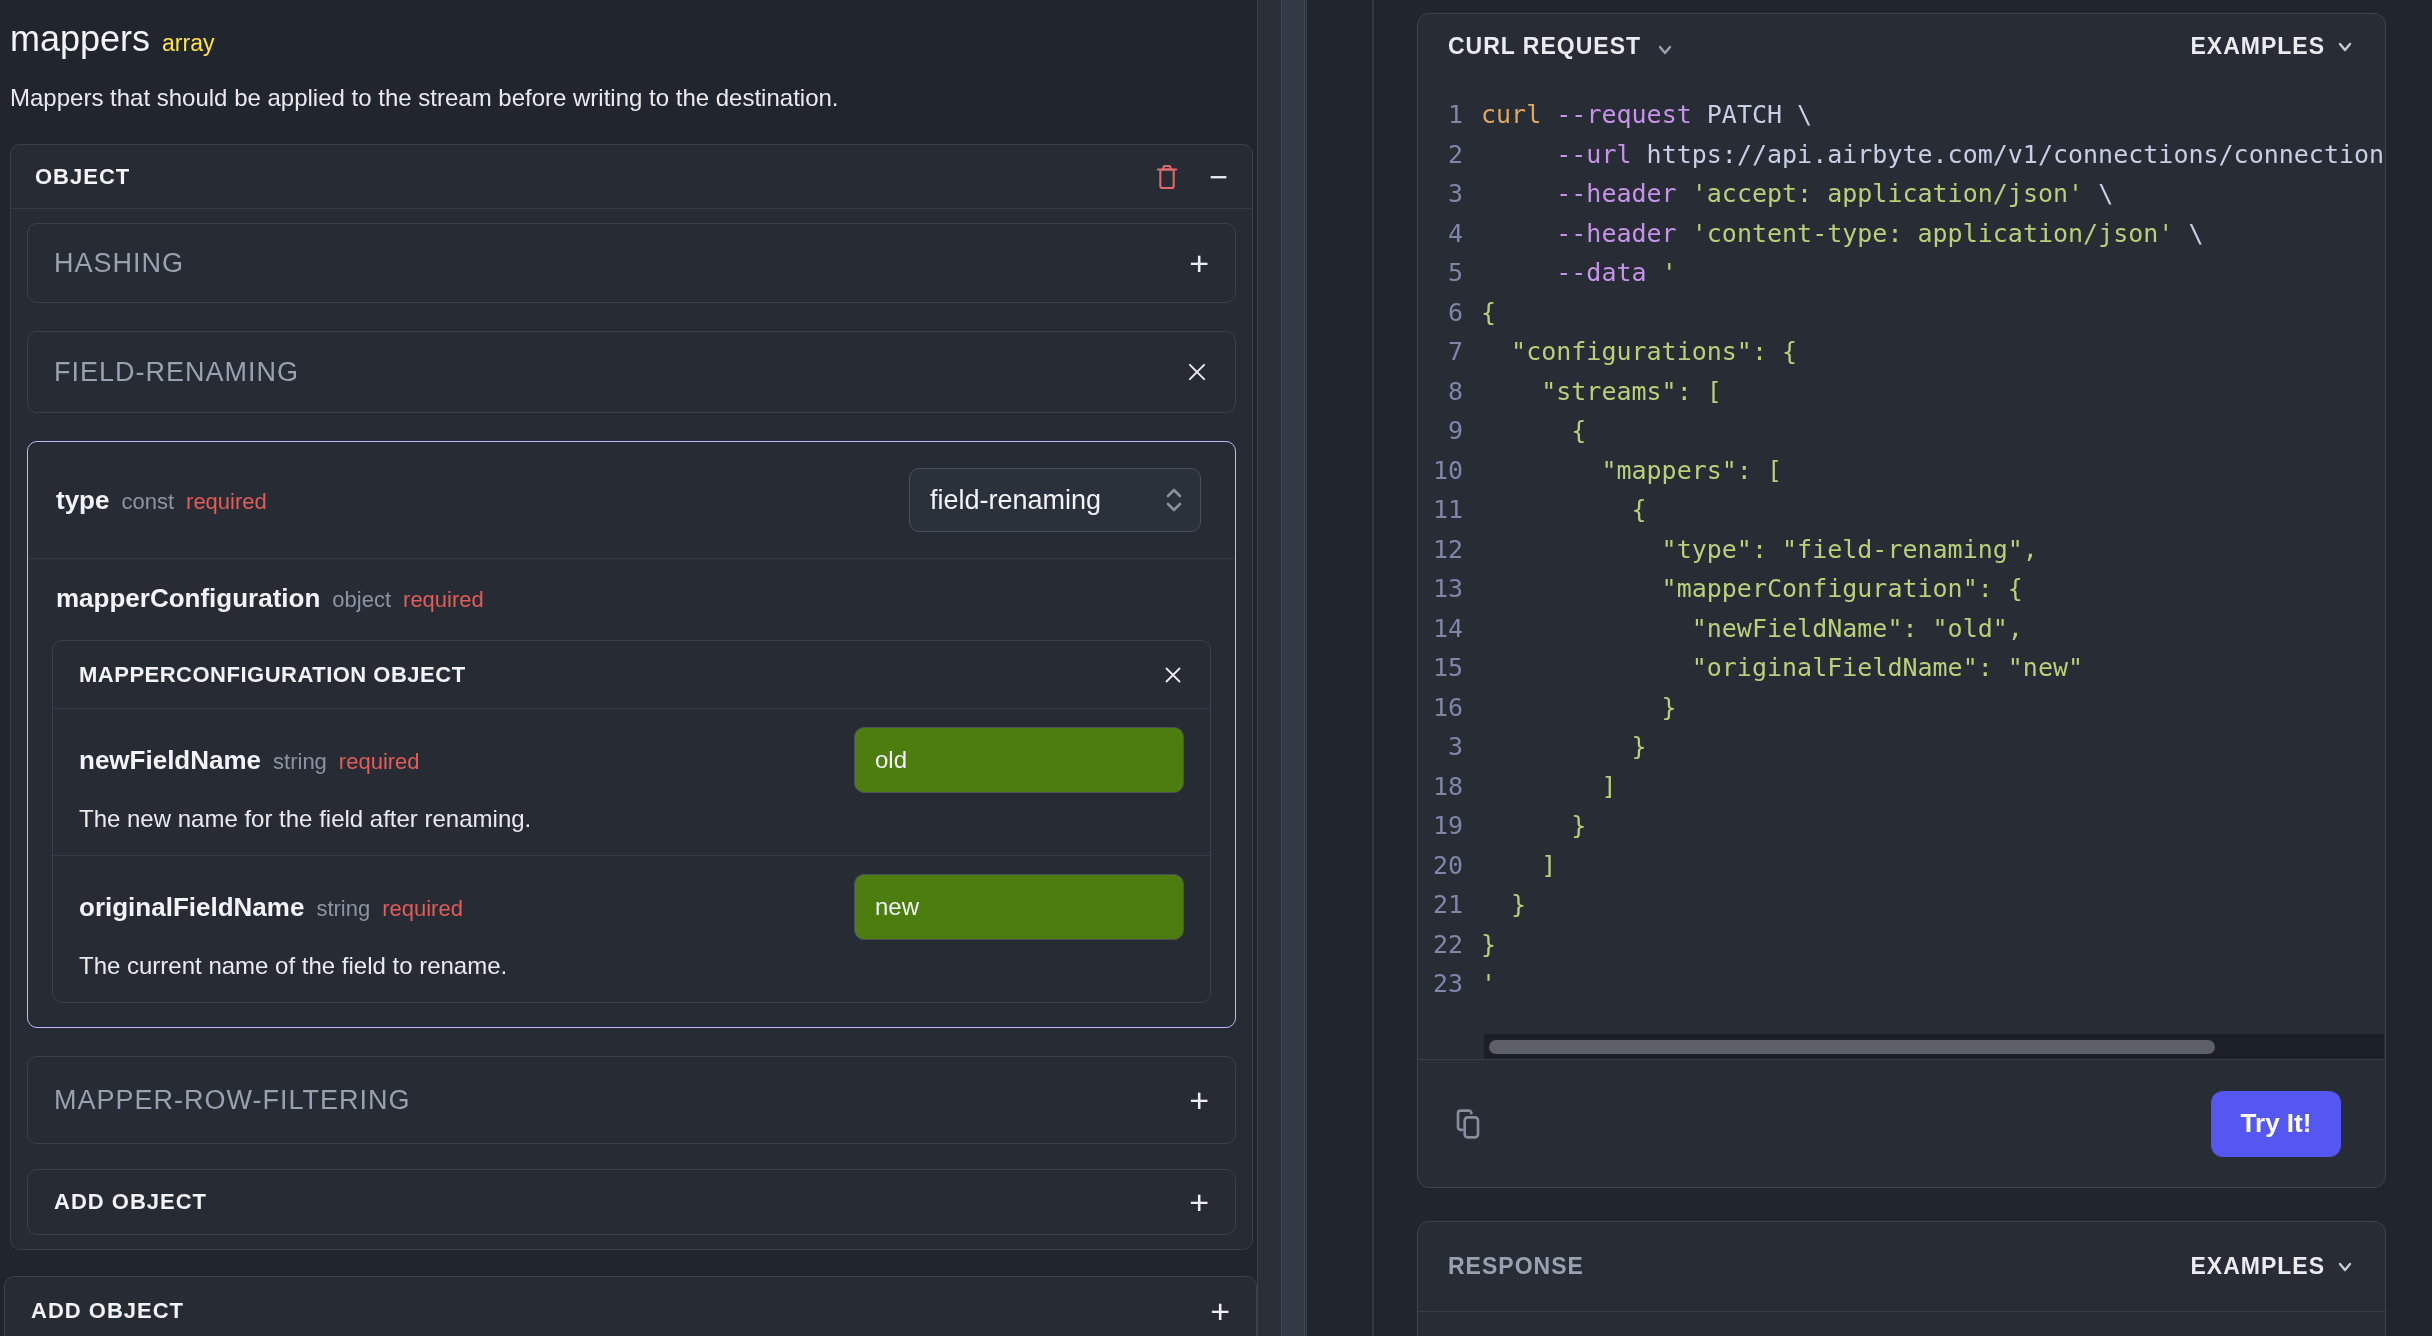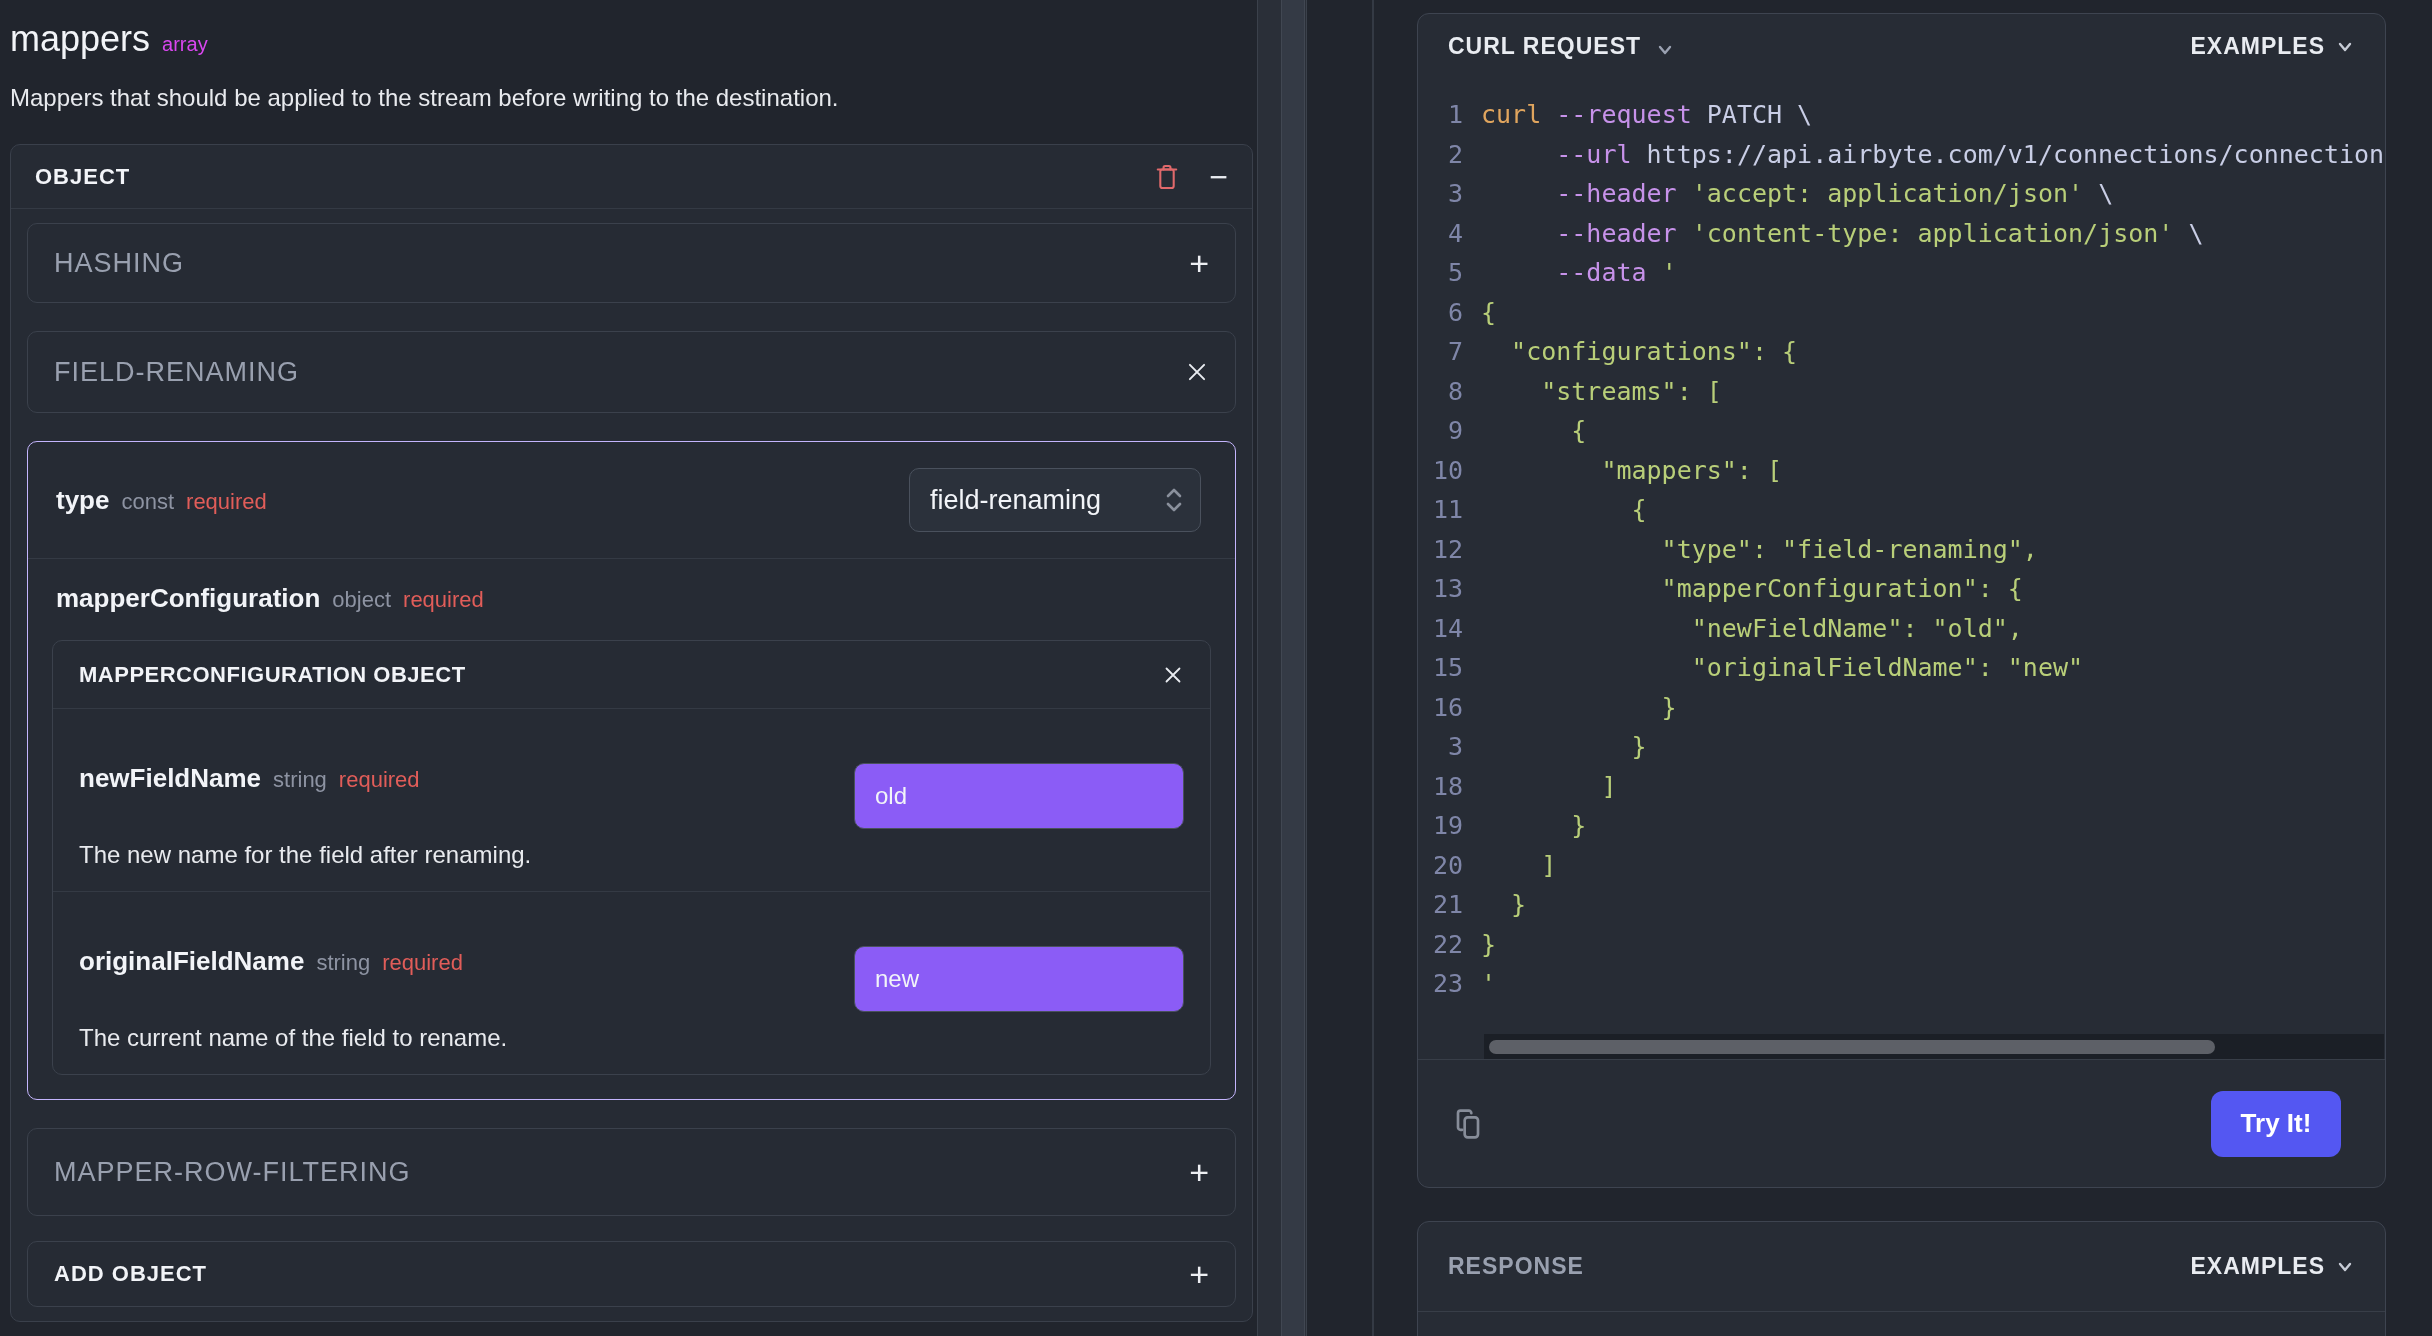--- a/index.html
+++ b/index.html
@@ -5,21 +5,21 @@
   * { margin:0; padding:0; box-sizing:border-box; }
   html,body { width:2432px; height:1336px; overflow:hidden; }
   body { background:#21252d; font-family:"Liberation Sans", sans-serif; color:#eef0f4; }
   .page { position:relative; width:2432px; height:1336px; overflow:hidden; }
 
   
   .left-col { position:absolute; left:0; top:0; width:1257px; height:1336px; }
   .left-inner { position:absolute; left:10px; top:0; width:1243px; }
   .field-head { margin-top:18px; display:flex; align-items:baseline; gap:12px; }
   .field-title { font-size:36px; font-weight:normal; color:#f2f4f8; }
-  .field-type { font-size:20px; color:#d946ef; }
+  .field-type { font-size:23px; color:#fde047; }
   .field-desc { margin-top:24px; font-size:24px; color:#e8eaee; }
 
   .object-card { margin-top:32px; background:#262b34; border:1px solid #3a404b; border-radius:10px; }
   .object-header { height:64px; display:flex; align-items:center; justify-content:space-between; padding:0 24px; border-bottom:1px solid #343a44; }
   .object-title { font-size:22px; font-weight:bold; letter-spacing:1px; color:#f2f4f8; }
   .object-actions { display:flex; align-items:center; gap:28px; }
   .icon-btn { background:none; border:none; cursor:pointer; display:flex; align-items:center; justify-content:center; padding:0; }
   .minus-glyph { font-size:32px; font-weight:300; color:#e9ecf1; line-height:1; }
   .object-body { padding:14px 16px 14px 16px; }
 
@@ -44,22 +44,22 @@
   .select-value { font-size:27px; color:#f2f4f8; }
 
   .mc-area { padding:24px 24px 24px 24px; }
   .mc-prop-head { margin-bottom:26px; padding-left:4px; }
   .mc-box { border:1px solid #3b414c; border-radius:10px; background:#262b34; }
   .mc-header { height:68px; display:flex; align-items:center; justify-content:space-between; padding:0 26px; border-bottom:1px solid #343a44; }
   .mc-title { font-size:22px; font-weight:bold; letter-spacing:0.5px; color:#f2f4f8; }
   .mc-row { padding:18px 26px 22px 26px; }
   .mc-row + .mc-row { border-top:1px solid #343a44; }
   .mc-row-top { display:flex; align-items:center; justify-content:space-between; }
-  .text-input { width:330px; height:66px; background:#8b5cf6; border:1px solid #4a515d; border-radius:10px;
-                color:#f2f4f8; font-size:24px; font-family:"Liberation Sans", sans-serif; padding:0 20px; outline:none;margin-top:36px; }
+  .text-input { width:330px; height:66px; background:#4d7c0f; border:1px solid #4a515d; border-radius:10px;
+                color:#f2f4f8; font-size:24px; font-family:"Liberation Sans", sans-serif; padding:0 20px; outline:none; }
   .mc-desc { margin-top:12px; font-size:24px; color:#e8eaee; }
 
   .add-box { margin-top:25px; height:66px; border:1px solid #3b414c; border-radius:10px; background:#262b34;
              display:flex; align-items:center; justify-content:space-between; padding:0 26px; cursor:pointer; }
   .add-label { font-size:22px; font-weight:bold; letter-spacing:1px; color:#f2f4f8; }
   .add-box-outer { margin-top:26px; margin-left:-6px; width:1253px; height:70px; border:1px solid #3b414c; border-radius:10px;
                    background:#262b34; display:flex; align-items:center; justify-content:space-between; padding:0 26px; cursor:pointer; }
 
   
   .scroll-strip { position:absolute; left:1257px; top:0; width:50px; height:1336px; background:#2a2f38;

